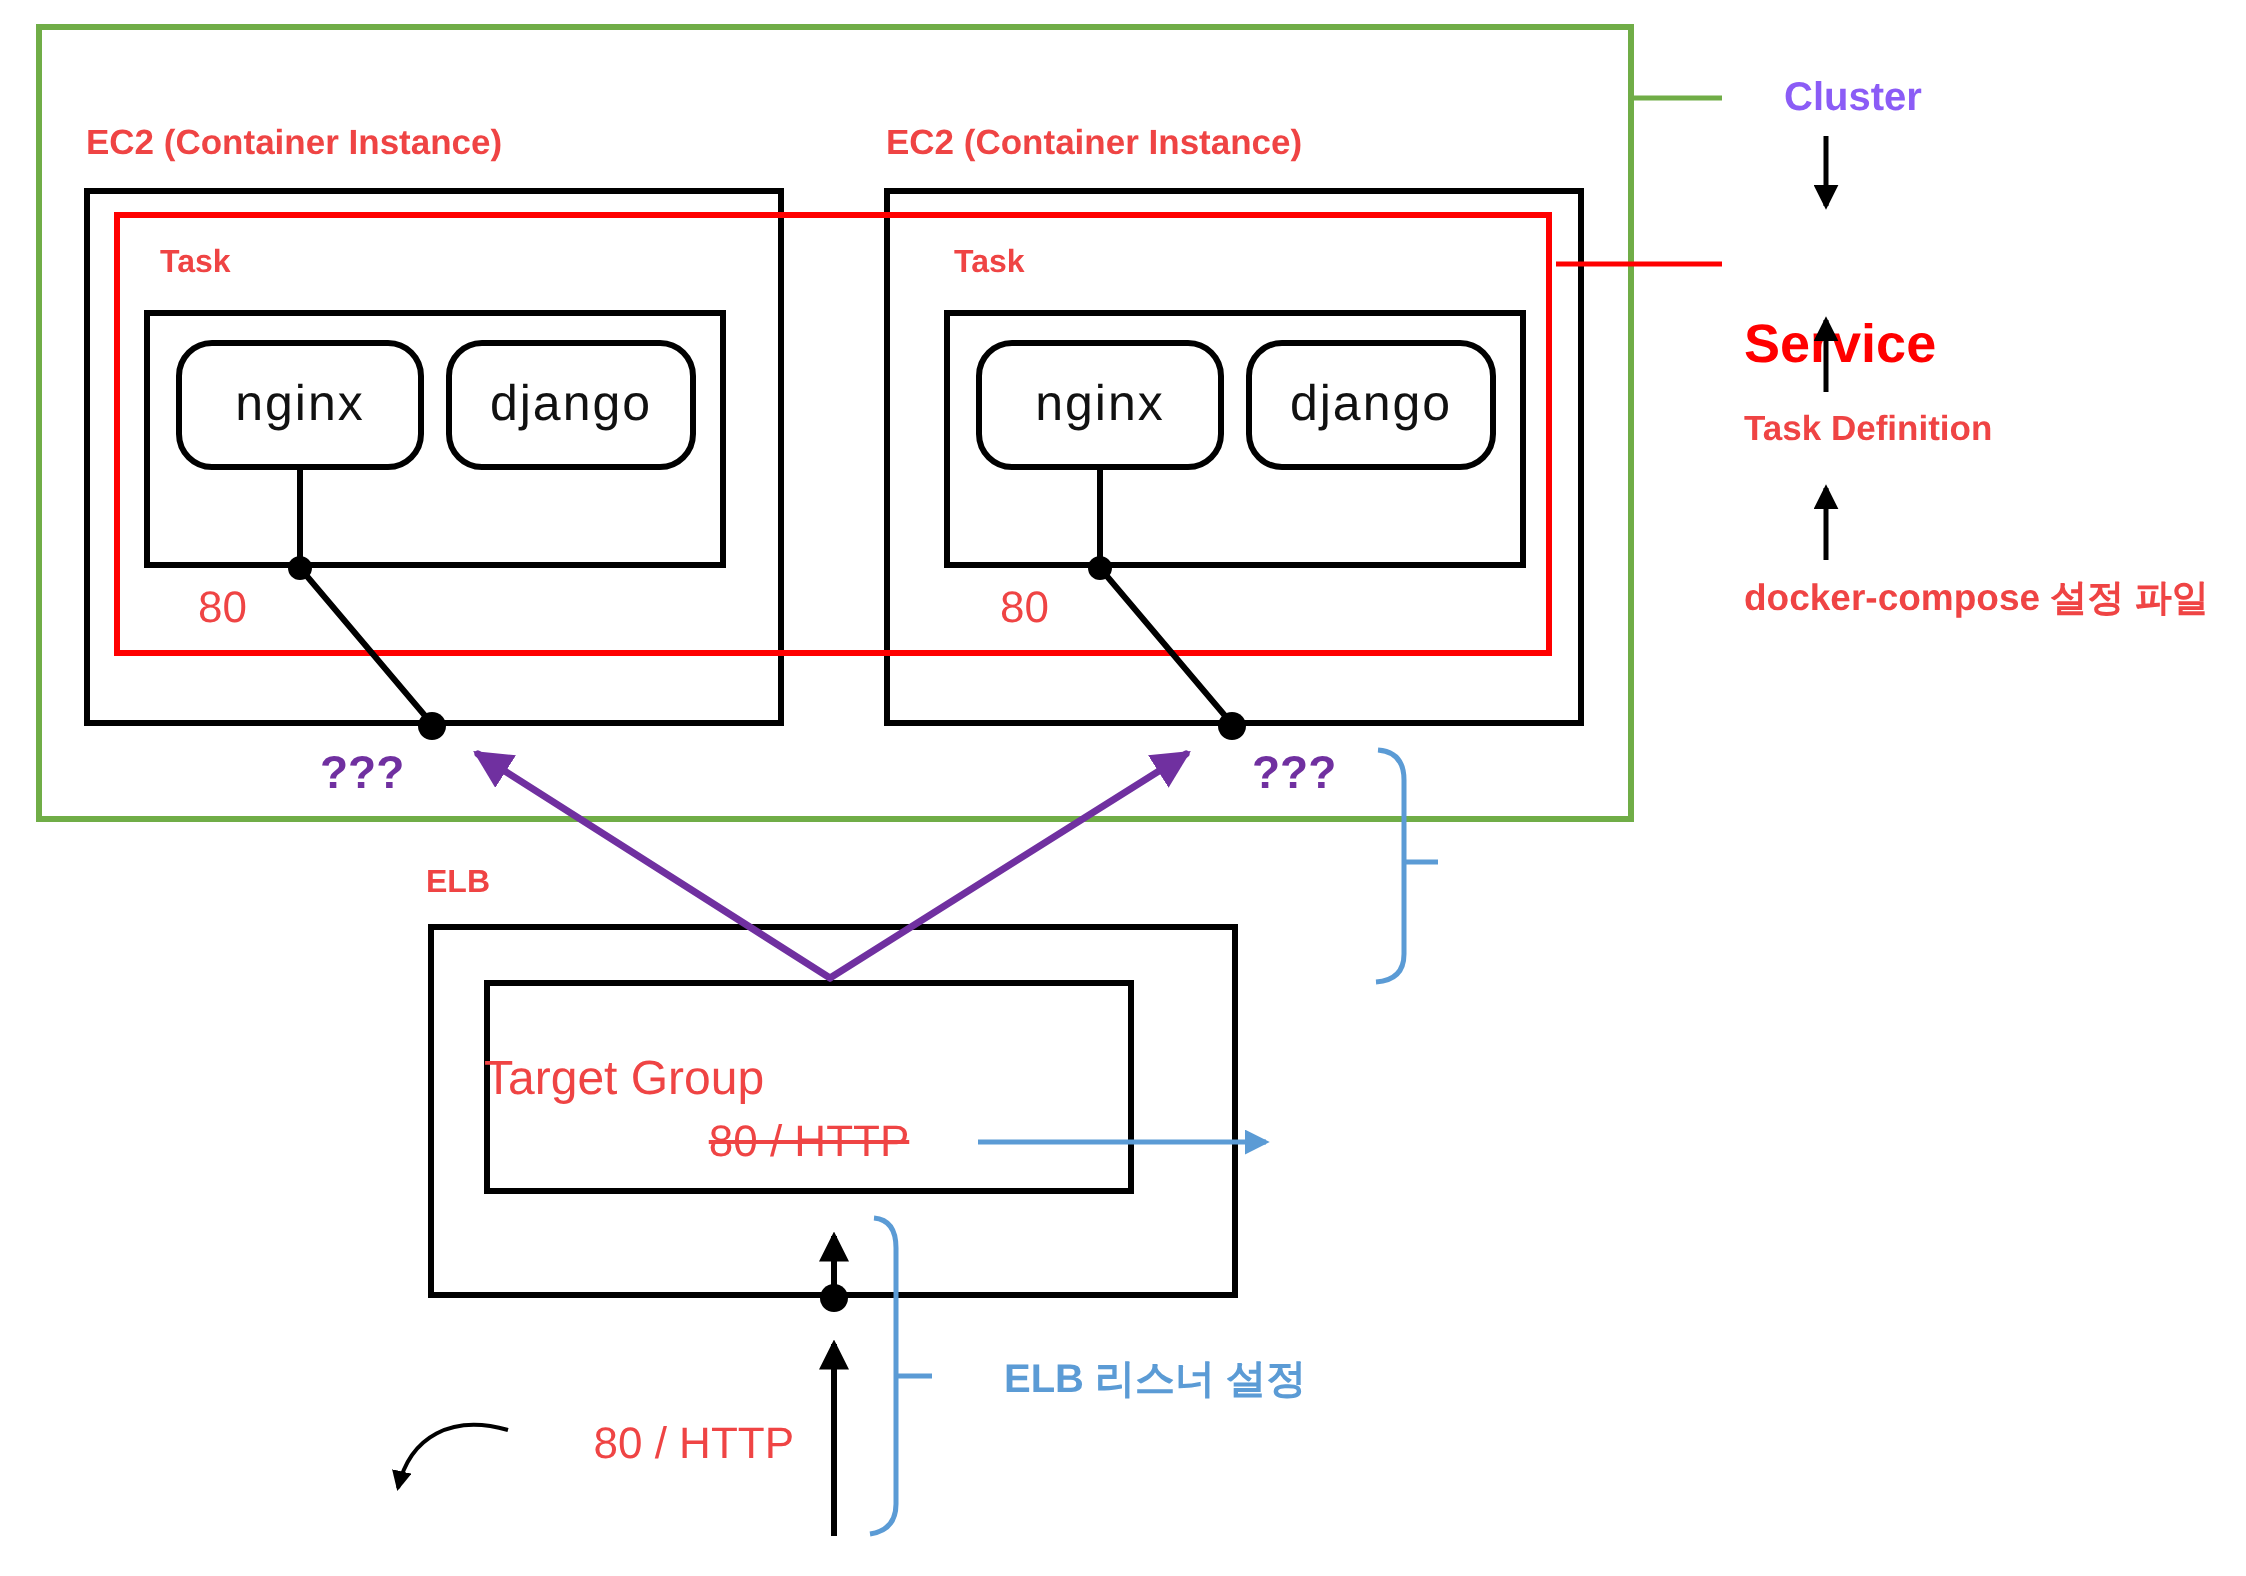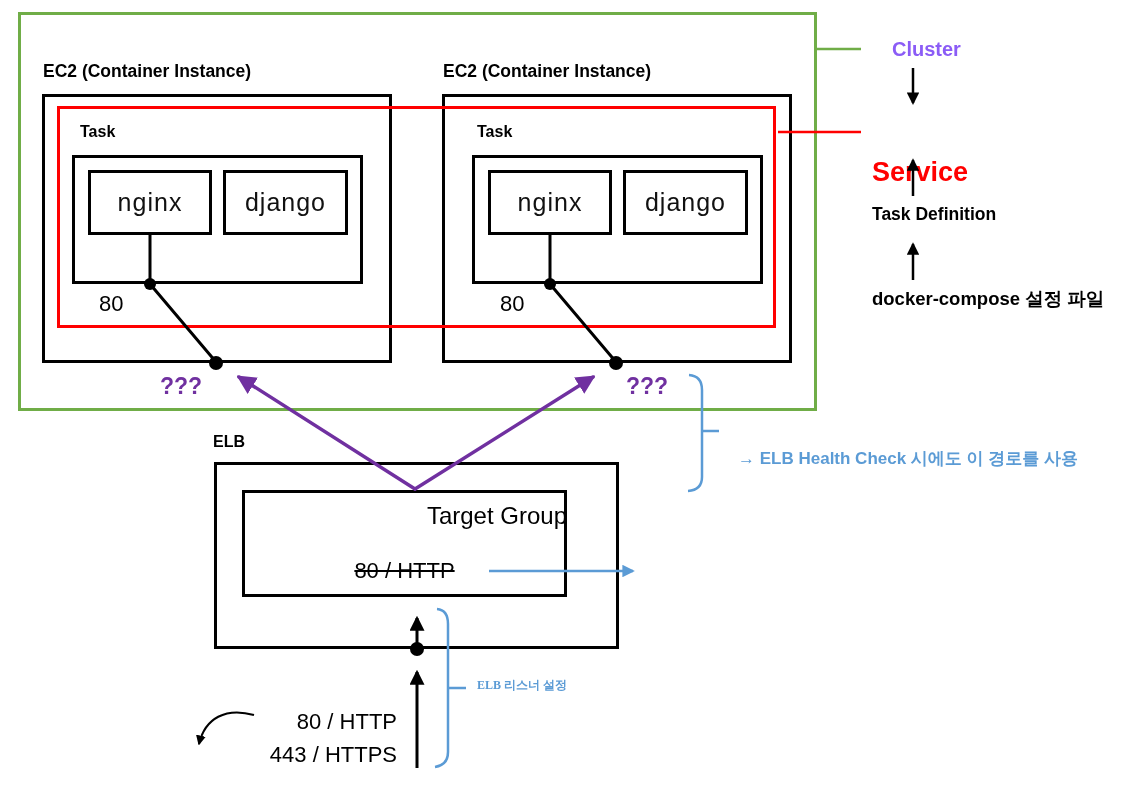--- a/index.html
+++ b/index.html
@@ -4,23 +4,23 @@
 <style>
   html,body{margin:0;padding:0;background:#fff;}
   #canvas{
     position:relative;
     width:1123px;height:788px;
     background:#ffffff;
     font-family:"Liberation Sans",sans-serif;
     overflow:hidden;
   }
   .box{position:absolute;box-sizing:border-box;border:3px solid #000;background:transparent;}
-  .lbl{position:absolute;white-space:nowrap;line-height:1.1;color:#000000;}
+  .lbl{position:absolute;white-space:nowrap;line-height:1.1;color:#ef4444;}
   .bold{font-weight:bold;}
-  .center{display:flex;align-items:center;justify-content:center;text-align:center;}
+  .center{display:flex;align-items:center;justify-content:center;text-align:center;border-radius:18px;}
   .green-box{border-color:#70AD47;}
   .red-box{border-color:#FF0000;}
   .cluster-text{color:#8b5cf6;margin-left:20px;}
   .service-text{color:#FF0000;}
   .blue-text{color:#5B9BD5;font-weight:bold;}
   .purple-text{color:#7030A0;font-weight:bold;}
   .strike{text-decoration:line-through;text-decoration-thickness:2px;}
   svg#overlay{position:absolute;left:0;top:0;pointer-events:none;}
   .container-name{font-size:25px;letter-spacing:1px;color:#111;}
 </style>
@@ -65,28 +65,26 @@
   <div class="lbl purple-text" style="left:626px;top:374px;font-size:23px;">???</div>
 
   <div class="lbl bold cluster-text" style="left:872px;top:38px;font-size:20px;">Cluster</div>
   <div class="lbl bold service-text" style="left:872px;top:122px;font-size:27px;margin-top:36px;">Service</div>
   <div class="lbl bold" style="left:872px;top:205px;font-size:17.5px;">Task Definition</div>
   <div class="lbl bold" style="left:872px;top:289px;font-size:18.5px;">docker-compose 설정 파일</div>
 
   <div class="lbl bold" style="left:213px;top:433px;font-size:16px;">ELB</div>
   <div class="box" style="left:214px;top:462px;width:405px;height:187px;"></div>
   <div class="box" style="left:242px;top:490px;width:325px;height:107px;"></div>
-  <div class="lbl" style="left:242px;top:503px;width:325px;text-align:right;font-size:24px;">Target Group</div>
+  <div class="lbl" style="left:242px;top:527px;width:325px;text-align:left;font-size:24px;">Target Group</div>
   <div class="lbl strike" style="left:242px;top:559px;width:325px;text-align:center;font-size:22px;">80 / HTTP</div>
 
-  <div class="lbl blue-text" style="left:738px;top:450px;font-size:17px;">→ ELB Health Check 시에도 이 경로를 사용</div>
-  <div class="lbl blue-text" style="left:477px;top:679px;font-size:12px;font-family:Liberation Serif, serif;">ELB 리스너 설정</div>
+  <div class="lbl blue-text" style="left:502px;top:679px;font-size:20px;">ELB 리스너 설정</div>
 
   <div class="lbl" style="left:237px;top:710px;width:160px;text-align:right;font-size:22px;">80 / HTTP</div>
-  <div class="lbl" style="left:237px;top:743px;width:160px;text-align:right;font-size:22px;">443 / HTTPS</div>
 
   <svg id="overlay" width="1123" height="788" viewBox="0 0 1123 788">
     <defs>
       <marker id="ahB" viewBox="0 0 10 10" refX="8.5" refY="5" markerWidth="5" markerHeight="5" orient="auto">
         <path d="M0,0 L10,5 L0,10 z" fill="#000"></path>
       </marker>
       <marker id="ahP" viewBox="0 0 10 10" refX="8.5" refY="5" markerWidth="5.5" markerHeight="5.5" orient="auto">
         <path d="M0,0 L10,5 L0,10 z" fill="#7030A0"></path>
       </marker>
       <marker id="ahBl" viewBox="0 0 10 10" refX="8.5" refY="5" markerWidth="5" markerHeight="5" orient="auto">

